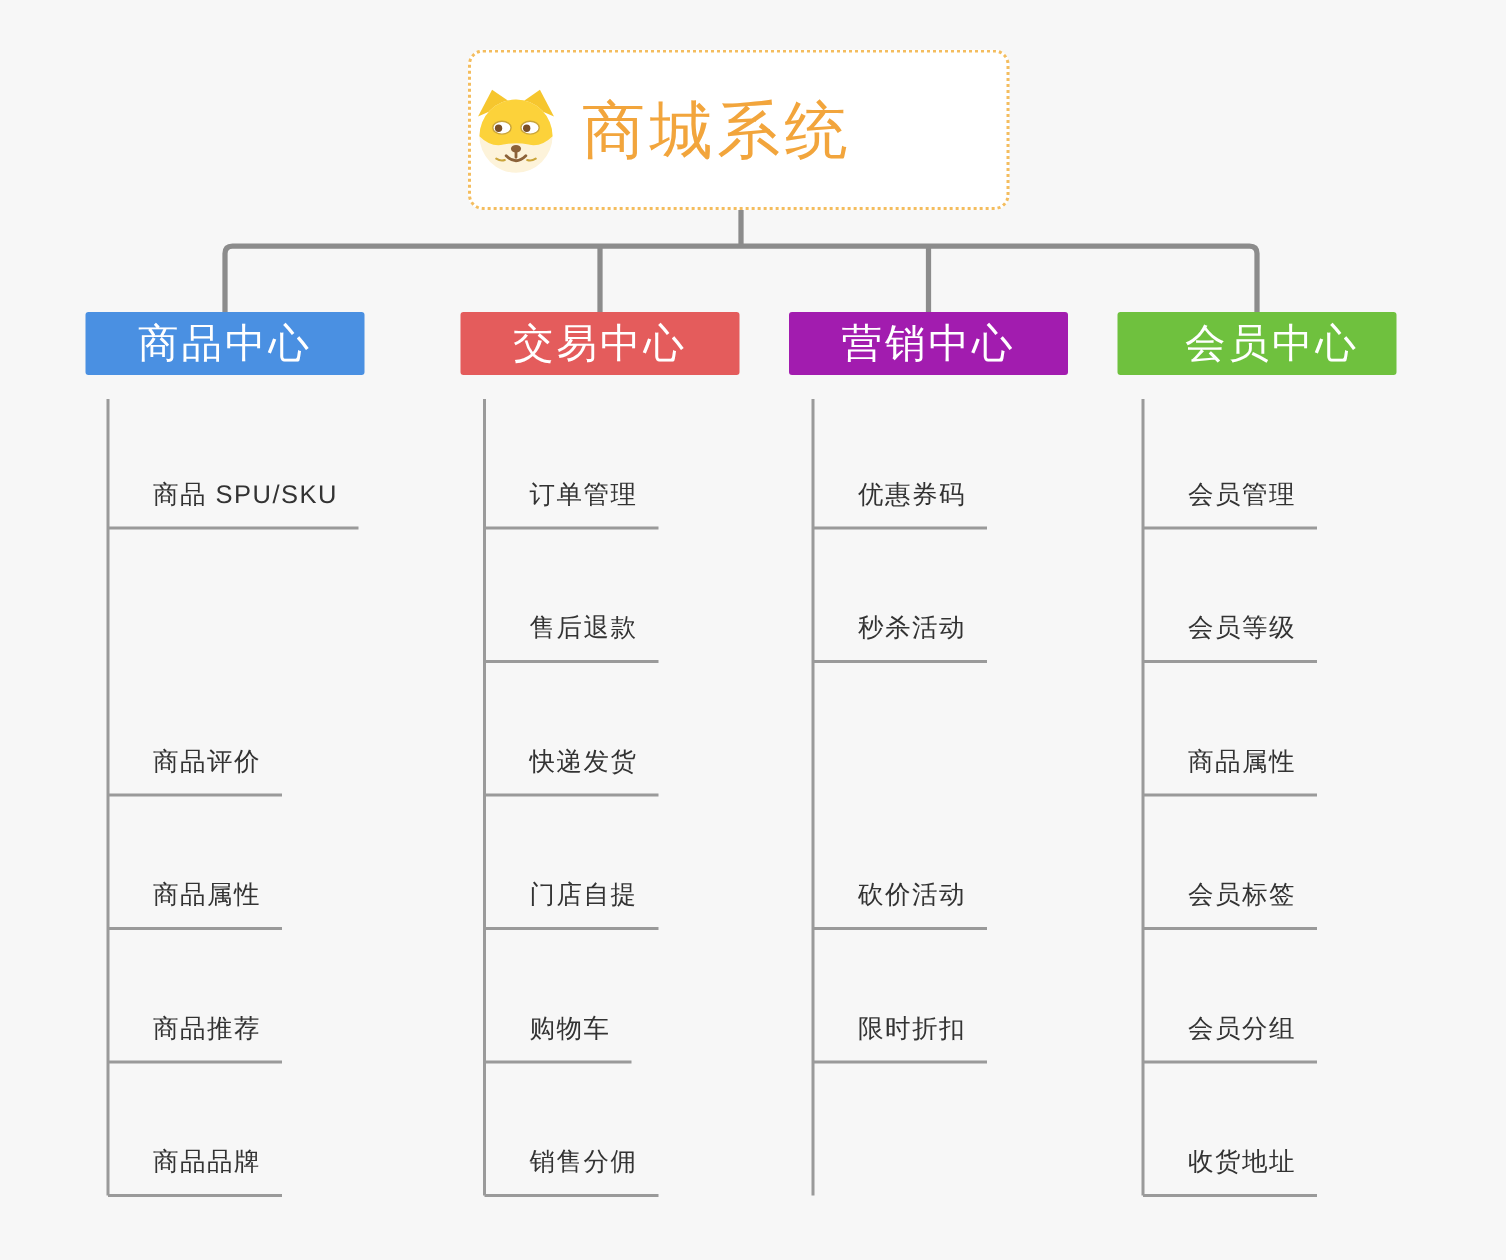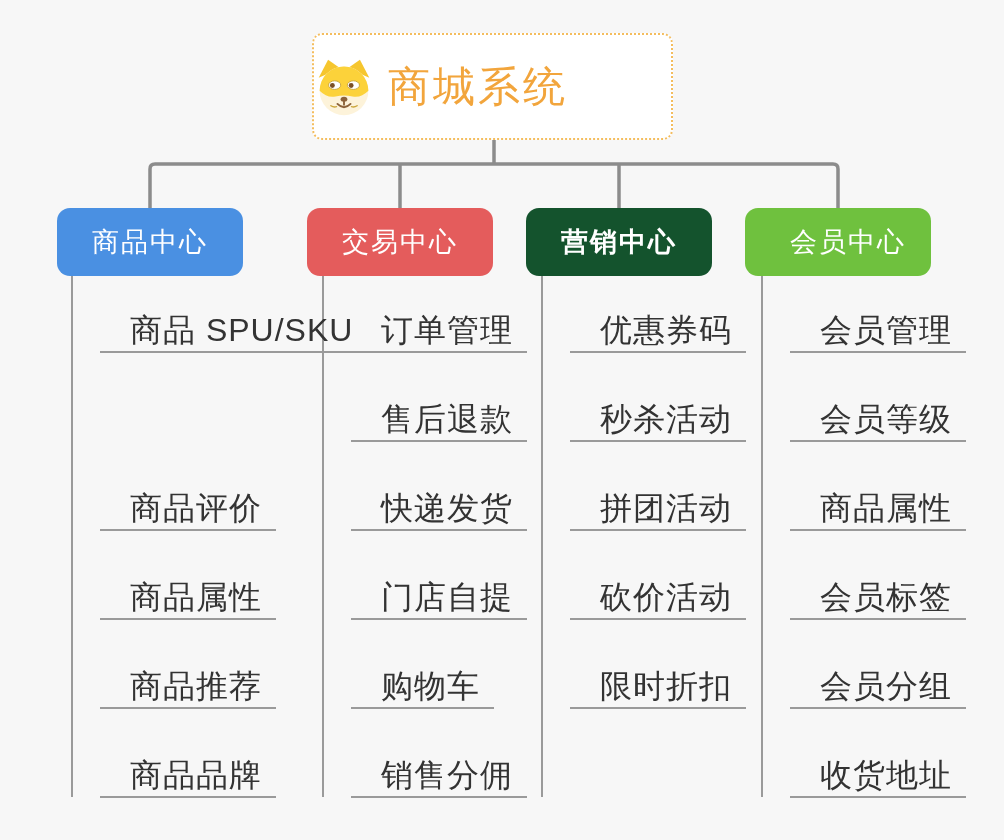--- a/index.html
+++ b/index.html
@@ -14,32 +14,31 @@
     position:absolute;left:312px;top:33px;width:361px;height:107px;
     background:#ffffff;border:2px dotted #f4bd5e;border-radius:10px;
     box-sizing:border-box;
     display:flex;align-items:center;gap:14px;
   }
   .root-title{
     font-size:42px;letter-spacing:3px;color:#f2a53c;white-space:nowrap;
   }
   .dog{width:60px;height:60px;display:inline-flex;flex:0 0 auto;}
   .branch{
-    position:absolute;top:208px;width:186px;height:68px;
-    border-radius:13px;display:flex;align-items:center;justify-content:center;
+    position:absolute;top:208px;width:186px;height:42px;
+    border-radius:2px;display:flex;align-items:center;justify-content:center;
     color:#ffffff;font-size:27px;letter-spacing:2px;white-space:nowrap;
     box-sizing:border-box;
   }
   .item{
     position:absolute;
-    font-size:32px;line-height:30px;color:#333333;white-space:nowrap;
+    font-size:17px;line-height:30px;color:#333333;white-space:nowrap;
     padding:0 14px 6px 30px;
     border-bottom:2px solid #9a9a9a;
     letter-spacing:1px;
-    margin-left:28px;
   }
 </style>
 </head>
 <body style="background: rgb(247, 247, 247);">
 
 <div class="canvas">
 
   <svg class="connectors" width="1004" height="840" viewBox="0 0 1004 840">
 
     <g fill="none" stroke-width="3.5" stroke="#8c8c8c">
@@ -71,39 +70,38 @@
         <ellipse cx="32" cy="45" rx="3.6" ry="2.7" fill="#8c6239"></ellipse>
         <path d="M32 47.5 L32 51 M25 50 Q32 57 39 50" fill="none" stroke="#8c6239" stroke-width="2" stroke-linecap="round"></path>
         <path d="M18 52 Q21 54 24 53 M46 52 Q43 54 40 53" fill="none" stroke="#caa53a" stroke-width="1.5" stroke-linecap="round"></path>
       </svg>
     </span>
     <span class="root-title">商城系统</span>
   </div>
 
   <div class="branch" style="left: 57px; background-color: rgb(74, 144, 226);">商品中心</div>
   <div class="branch" style="left: 307px; background-color: rgb(228, 92, 92);">交易中心</div>
-  <div class="branch" style="left: 526px; background-color: #14532d; font-weight: bold;">营销中心</div>
+  <div class="branch" style="left: 526px; background-color: #a21caf;">营销中心</div>
   <div class="branch" style="left: 745px; background-color: rgb(111, 193, 62); padding-left: 20px;">会员中心</div>
 
   <div class="item" style="left:72px;top:315px">商品 SPU/SKU</div>
   <div class="item" style="left:72px;top:493px">商品评价</div>
   <div class="item" style="left:72px;top:582px">商品属性</div>
   <div class="item" style="left:72px;top:671px">商品推荐</div>
   <div class="item" style="left:72px;top:760px">商品品牌</div>
 
   <div class="item" style="left:323px;top:315px">订单管理</div>
   <div class="item" style="left:323px;top:404px">售后退款</div>
   <div class="item" style="left:323px;top:493px">快递发货</div>
   <div class="item" style="left:323px;top:582px">门店自提</div>
   <div class="item" style="left:323px;top:671px">购物车</div>
   <div class="item" style="left:323px;top:760px">销售分佣</div>
 
   <div class="item" style="left:542px;top:315px">优惠券码</div>
   <div class="item" style="left:542px;top:404px">秒杀活动</div>
-  <div class="item" style="left:542px;top:493px">拼团活动</div>
   <div class="item" style="left:542px;top:582px">砍价活动</div>
   <div class="item" style="left:542px;top:671px">限时折扣</div>
 
   <div class="item" style="left:762px;top:315px">会员管理</div>
   <div class="item" style="left:762px;top:404px">会员等级</div>
   <div class="item" style="left:762px;top:493px">商品属性</div>
   <div class="item" style="left:762px;top:582px">会员标签</div>
   <div class="item" style="left:762px;top:760px">收货地址</div>
   <div class="item" style="left:762px;top:671px">会员分组</div>
 

